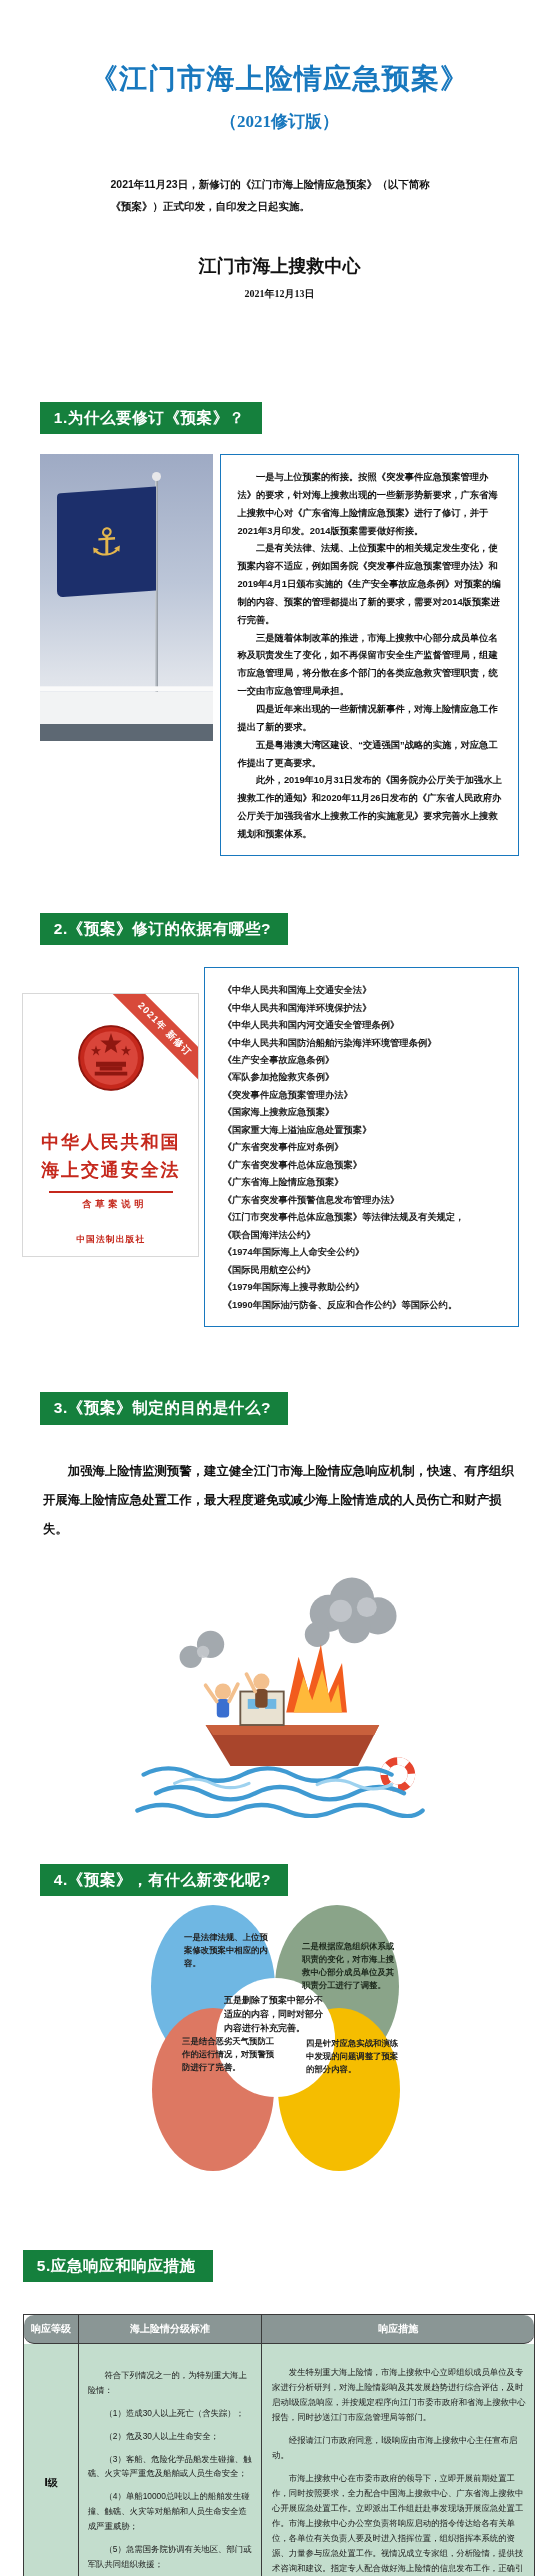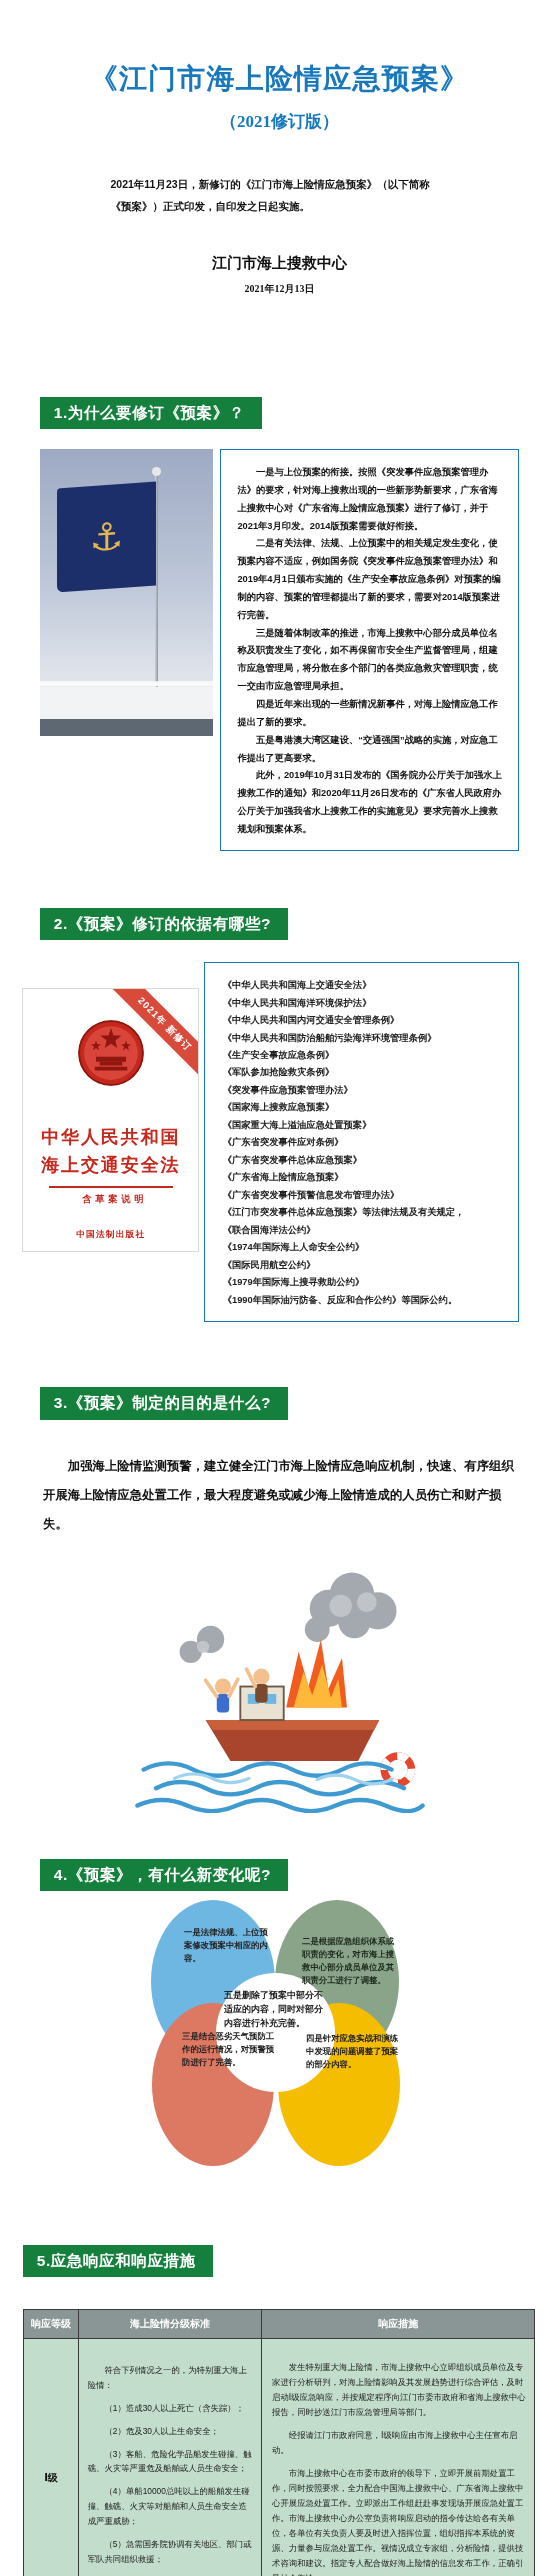--- a/index.html
+++ b/index.html
@@ -4,21 +4,21 @@
 <style>
   html,body { margin:0; padding:0; background:#ffffff; }
   body { width:559px; min-height:2576px; font-family:"Liberation Sans","DejaVu Sans",sans-serif; color:#111; }
 
   
   .doc-title { padding-top:60px; text-align:center; color:#1878be; font-size:28px; font-weight:bold;
                font-family:"Liberation Serif","DejaVu Serif",serif; letter-spacing:1.2px; }
   .doc-subtitle { margin-top:12.4px; text-align:center; color:#1878be; font-size:17px; font-weight:bold;
                   font-family:"Liberation Serif","DejaVu Serif",serif; }
   .doc-intro { margin:40px auto 0; width:338px; font-size:10.5px; font-weight:bold; line-height:2.1; }
-  .doc-issuer { margin-top:37px; text-align:center; font-size:15px; font-weight:bold;
+  .doc-issuer { margin-top:37px; text-align:center; font-size:18px; font-weight:bold;
                 font-family:"Liberation Serif","DejaVu Serif",serif; }
   .doc-date { margin-top:8.7px; text-align:center; font-size:10px; font-weight:bold;
               font-family:"Liberation Serif","DejaVu Serif",serif; }
 
   
   .sec-head { display:inline-block; background:#15803d; color:#fff; font-weight:bold; font-size:15.5px;
               padding:5.6px 17.4px 5.6px 13.7px; letter-spacing:0.6px; }
   .ml64 { margin-left:40px; } .ml37 { margin-left:23px; }
 
   
@@ -76,21 +76,21 @@
   .vl-green  { left:156px; top:35px;  width:98px; color:#1d2a1d; }
   .vl-red    { left:36px;  top:130px; width:93px; }
   .vl-yellow { left:160px; top:132px; width:98px; }
   .vl-center { left:78px; top:89px; width:107px; font-size:9px; }
 
   
   .resp-table { margin:32px 23.6px 0 23px; border:0.6px solid #3a3a3a; border-bottom:none; }
   .t-row { display:grid; grid-template-columns:55px 183px 1fr; border-bottom:0.6px solid #3a3a3a; }
   .t-cell { border-right:0.6px solid #3a3a3a; }
   .t-cell:last-child { border-right:none; }
-  .t-head { background:#8a9695; color:#ffffff; font-size:10px; font-weight:bold; }
+  .t-head { background:#8a9695; color:#ffffff; font-size:10px; font-weight:bold;border-radius:10px; }
   .t-head .t-cell { display:flex; align-items:center; justify-content:center; padding:6.8px 2.5px; }
   .lvl-cell { display:flex; align-items:center; justify-content:center; font-size:10px; font-weight:bold; }
   .crit-cell { padding:16px 7.4px 12.4px 8.7px; }
   .meas-cell { padding:13.7px 8.7px 11.2px 10px; }
   .cell-list > div { font-size:8.4px; line-height:1.78; text-indent:2em; color:#1a1a1a;margin-top:8px; }
   .row-l1 { background:#c3ddcd; } .row-l2 { background:#fbf6c4; }
 </style>
 </head>
 <body>
 

